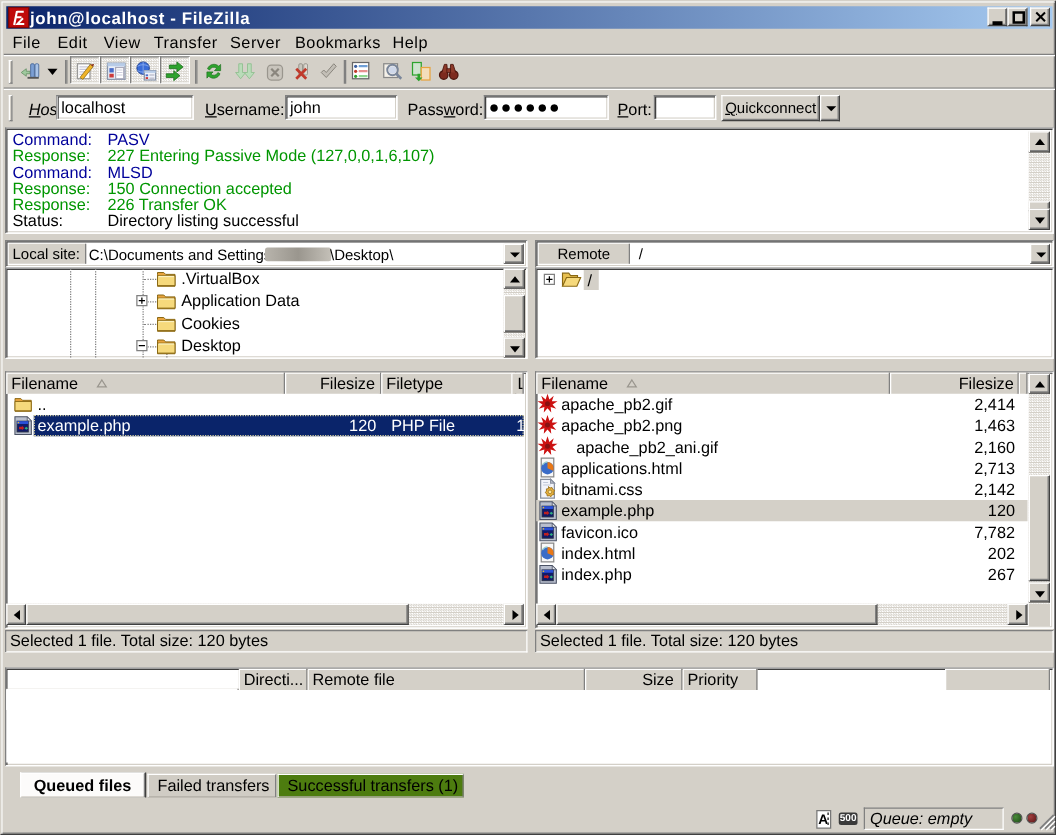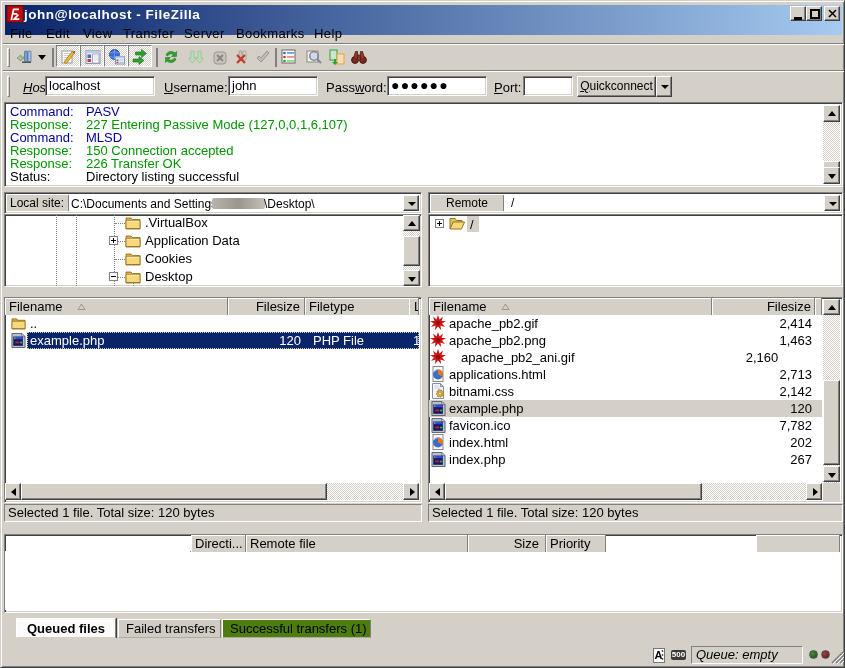--- a/index.html
+++ b/index.html
@@ -25,21 +25,21 @@
 .tri{position:absolute;width:0;height:0;}
 
 .hdrcell{position:absolute;top:0;height:17px;border-right:1px solid #808080;box-shadow:inset 1px 1px 0 #fff,inset -1px 0 0 #d4d0c8;background:#d4d0c8;line-height:17px;padding-left:4px;white-space:nowrap;overflow:hidden;}
 .row{position:absolute;height:17px;line-height:17px;white-space:nowrap;}
 svg{position:absolute;overflow:visible;}
 .ticon{position:absolute;width:16px;height:16px;}
 </style></head>
 <body>
 <div id="win">
 
-<div class="abs" id="titlebar" style="left:4px;top:4px;width:837px;height:30px;background:linear-gradient(to right,#0a246a,#a6caf0);">
+<div class="abs" id="titlebar" style="left:4px;top:4px;width:837px;height:18px;background:linear-gradient(to right,#0a246a,#a6caf0);">
   <svg class="abs" style="left:2px;top:1px;width:16px;height:16px;" viewBox="0 0 16 16">
     <rect x="0" y="0" width="16" height="16" fill="#c00a0a"></rect>
     <rect x="0" y="0" width="16" height="16" fill="none" stroke="#7a0606" stroke-width="1"></rect>
     <path d="M6.6 2.9 L4.3 14 M6.4 3.4 H12 M5.3 7.8 H10.2" stroke="#fff" stroke-width="1.7" fill="none"></path>
     <path d="M11.4 8.6 L7 13.1 L12.4 13.1" stroke="#fff" stroke-width="1.6" fill="none"></path>
   </svg>
   <div class="lbl" style="left:19px;top:2px;font-weight:bold;font-size:13.5px;letter-spacing:0.5px;color:#fff;">john@localhost - FileZilla</div>
 
   <div class="raised" style="left:785px;top:1px;width:16px;height:15px;">
         <div class="abs" style="left:3px;top:10px;width:8px;height:3px;background:#000;"></div>
@@ -367,21 +367,21 @@
           </svg>
       <span class="lbl" style="left:20px;top:0;">apache_pb2.png</span>
           <span class="lbl" style="left:283px;width:100px;text-align:right;top:0;">1,463</span>
     </div>
     <div class="row" style="left:0;top:34px;width:393px;">
       <svg class="abs" style="left:1px;top:0px;width:16px;height:16px;" viewBox="0 0 16 16">
             <path d="M8 0 L9.5 4.5 L13 1.5 L11.5 6 L16 6 L12 8.5 L15 12 L10.5 10.5 L11 15 L8 11.5 L5 15 L5.5 10.5 L1 12 L4 8.5 L0 6 L4.5 6 L3 1.5 L6.5 4.5 z" fill="#cc1111"></path>
             <circle cx="8" cy="8" r="2" fill="#881111"></circle>
           </svg>
       <span class="lbl" style="left:32px;top:0;">apache_pb2_ani.gif</span>
-          <span class="lbl" style="left:283px;width:100px;text-align:center;top:0;">2,160</span>
+          <span class="lbl" style="left:283px;width:100px;text-align:right;top:0;">2,160</span>
     </div>
     <div class="row" style="left:0;top:51px;width:393px;">
       <svg class="abs" style="left:1px;top:0px;width:16px;height:16px;" viewBox="0 0 16 16">
             <rect x="3" y="0.5" width="10" height="15" fill="#f8f8f8" stroke="#888"></rect>
             <circle cx="8" cy="8.5" r="5" fill="#3a6cc8"></circle>
             <path d="M8 3.5 a5 5 0 0 1 4.5 7 L8 8.5 z" fill="#e87817"></path>
             <path d="M4 6 a5 5 0 0 1 4-2.5" stroke="#9cc" stroke-width="1" fill="none"></path>
           </svg>
       <span class="lbl" style="left:20px;top:0;">applications.html</span>
           <span class="lbl" style="left:283px;width:100px;text-align:right;top:0;">2,713</span>

